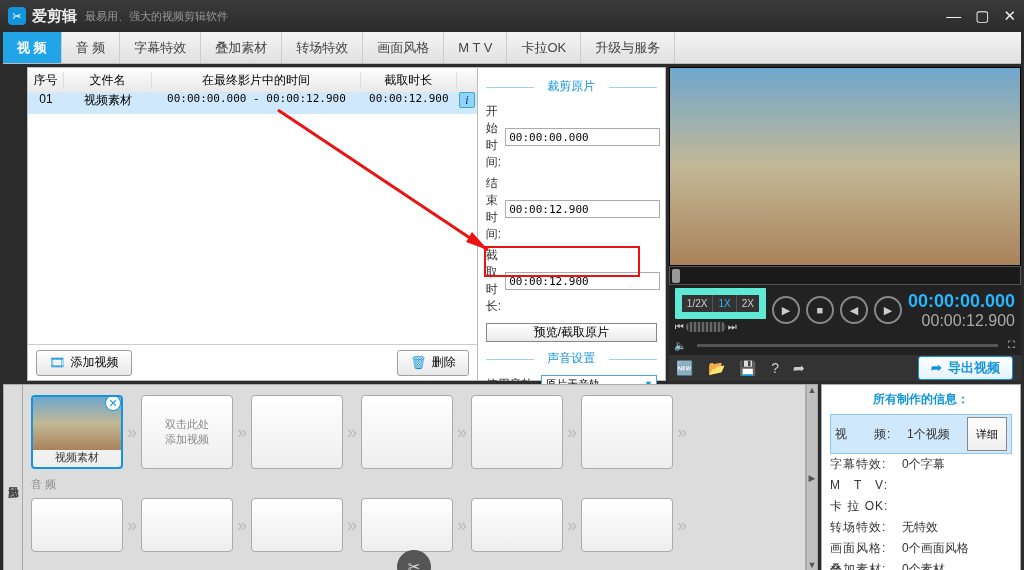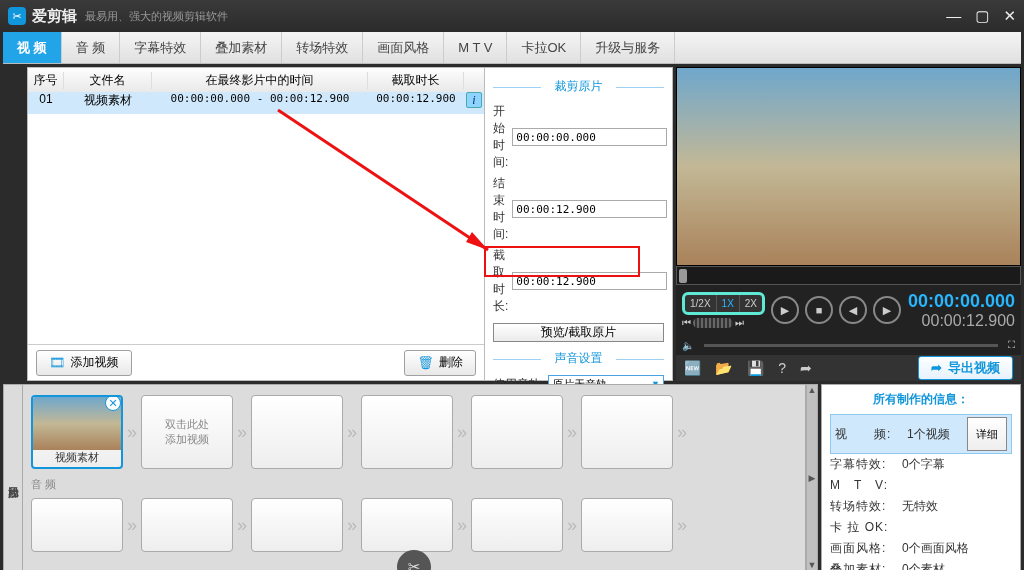--- a/index.html
+++ b/index.html
@@ -42,21 +42,21 @@
 .mute{color:#666;font-size:12px}
 .slider{flex:1;height:4px;background:#ccc;border-radius:2px;position:relative}
 .slider-thumb{position:absolute;left:0;top:-4px;width:10px;height:12px;background:#fff;border:1px solid #888;border-radius:2px}
 .checkbox-row{display:flex;align-items:center;gap:4px}
 .checkbox{width:13px;height:13px;border:1px solid #1296db}
 .right-panel { flex:1; margin-left:3px; display:flex; flex-direction:column; }
 .preview { height:210px; background:linear-gradient(#6fa7cc 0%, #c3b896 50%, #a9825a 100%); border:1px solid #000;}
 .scrub { height:20px; background:#1a1a1a; border:1px solid #555; position:relative;}
 .scrub-thumb{position:absolute;left:2px;top:2px;width:8px;height:14px;background:#999;border-radius:2px}
 .controls { height:54px; background:#222; display:flex; align-items:center; padding:0 6px; gap:6px; }
-.speed-tabs{display:flex;background:#333;border:3px solid #5eead4;border-radius:6px;font-size:10px;color:#ccc}
+.speed-tabs{display:flex;background:#333;border:7px solid #5eead4;border-radius:1px;font-size:10px;color:#ccc}
 .speed-tabs span{padding:3px 5px;border-right:1px solid #555;cursor:pointer}
 .speed-tabs span:last-child{border:none}
 .speed-tabs .act{color:#28b6ff}
 .pbtn { width:28px; height:28px; border:2px solid #888; border-radius:50%; display:flex; align-items:center; justify-content:center; color:#ccc; font-size:11px; cursor:pointer;}
 .time-display{margin-left:auto; text-align:right; font-family:"Courier New",monospace;}
 .time1{color:#28b6ff;font-size:18px;font-weight:bold}
 .time2{color:#aaa;font-size:16px}
 .ctrl-row2{height:20px;background:#222;display:flex;align-items:center;padding:0 6px;gap:10px;color:#ccc;font-size:10px}
 .toolbar2{height:28px;background:#333;display:flex;align-items:center;padding:0 8px;gap:14px}
 .toolbar2 .ticon{color:#ccc;font-size:14px;cursor:pointer}
@@ -285,26 +285,26 @@
     </div>
     <div class="info-row">
         <span class="info-label">字幕特效:</span>
         <span class="info-val">0个字幕</span>
       </div>
     <div class="info-row">
         <span class="info-label">M　T　V:</span>
         <span class="info-val"></span>
       </div>
     <div class="info-row">
+        <span class="info-label">卡 拉 OK:</span>
+        <span class="info-val"></span>
+      </div>
+    <div class="info-row">
         <span class="info-label">转场特效:</span>
         <span class="info-val">无特效</span>
-      </div>
-    <div class="info-row">
-        <span class="info-label">卡 拉 OK:</span>
-        <span class="info-val"></span>
       </div>
     <div class="info-row">
         <span class="info-label">画面风格:</span>
         <span class="info-val">0个画面风格</span>
       </div>
     <div class="info-row">
         <span class="info-label">叠加素材:</span>
         <span class="info-val">0个素材</span>
       </div>
   </div>

